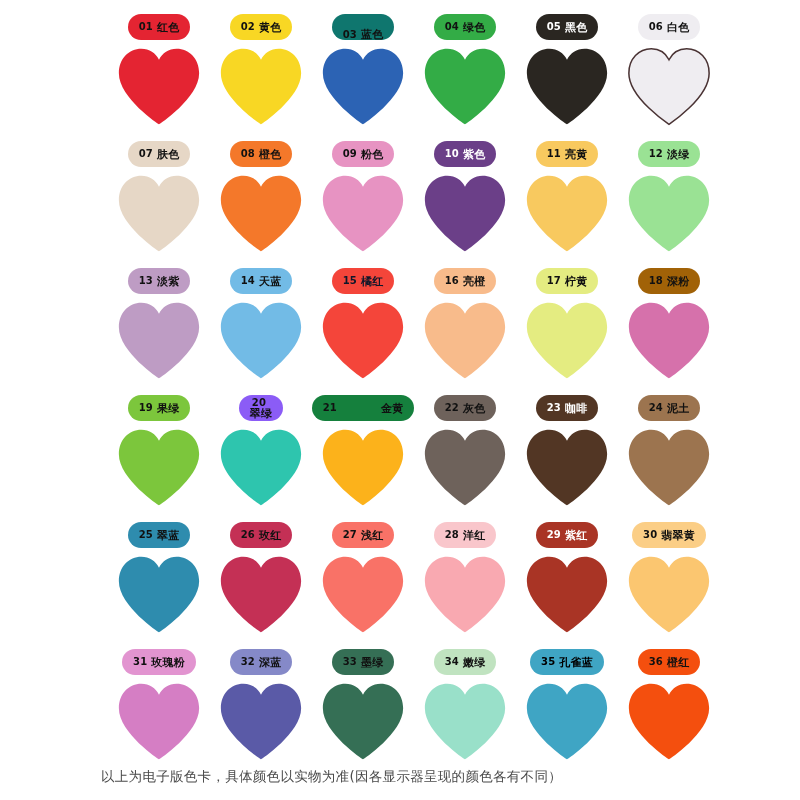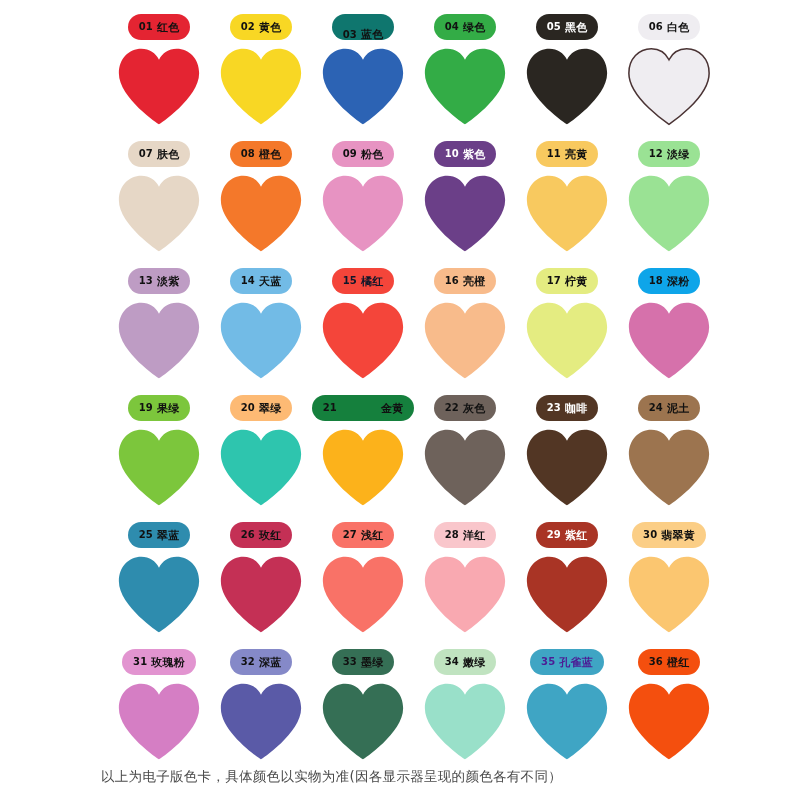--- a/index.html
+++ b/index.html
@@ -276,21 +276,21 @@
           <span class="num">17</span>
           <span class="nm">柠黄</span>
         </div>
         <div class="heart-wrap">
           <svg class="heart-svg" viewBox="0 0 96 90">
             <path d="M48 84 C48 84 6 56.5 6 30.5 C6 15.5 16.5 5 29.5 5 C38 5 44.5 9.5 48 16.5 C51.5 9.5 58 5 66.5 5 C79.5 5 90 15.5 90 30.5 C90 56.5 48 84 48 84 Z" fill="#E4EC81"></path>
           </svg>
         </div>
       </div>
       <div class="swatch">
-        <div class="pill" style="background: #0ea5e9; color: rgb(17, 17, 17);">
+        <div class="pill" style="background: #a16207; color: rgb(17, 17, 17);">
           <span class="num">18</span>
           <span class="nm">深粉</span>
         </div>
         <div class="heart-wrap">
           <svg class="heart-svg" viewBox="0 0 96 90">
             <path d="M48 84 C48 84 6 56.5 6 30.5 C6 15.5 16.5 5 29.5 5 C38 5 44.5 9.5 48 16.5 C51.5 9.5 58 5 66.5 5 C79.5 5 90 15.5 90 30.5 C90 56.5 48 84 48 84 Z" fill="#D671AB"></path>
           </svg>
         </div>
       </div>
       <div class="swatch">
@@ -298,21 +298,21 @@
           <span class="num">19</span>
           <span class="nm">果绿</span>
         </div>
         <div class="heart-wrap">
           <svg class="heart-svg" viewBox="0 0 96 90">
             <path d="M48 84 C48 84 6 56.5 6 30.5 C6 15.5 16.5 5 29.5 5 C38 5 44.5 9.5 48 16.5 C51.5 9.5 58 5 66.5 5 C79.5 5 90 15.5 90 30.5 C90 56.5 48 84 48 84 Z" fill="#7CC63C"></path>
           </svg>
         </div>
       </div>
       <div class="swatch">
-        <div class="pill" style="background: #fdba74; color: rgb(17, 17, 17);">
+        <div class="pill" style="background: #8b5cf6; color: rgb(17, 17, 17); flex-direction: column;">
           <span class="num">20</span>
           <span class="nm">翠绿</span>
         </div>
         <div class="heart-wrap">
           <svg class="heart-svg" viewBox="0 0 96 90">
             <path d="M48 84 C48 84 6 56.5 6 30.5 C6 15.5 16.5 5 29.5 5 C38 5 44.5 9.5 48 16.5 C51.5 9.5 58 5 66.5 5 C79.5 5 90 15.5 90 30.5 C90 56.5 48 84 48 84 Z" fill="#2EC5AE"></path>
           </svg>
         </div>
       </div>
       <div class="swatch">
@@ -463,21 +463,21 @@
           <span class="num">34</span>
           <span class="nm">嫩绿</span>
         </div>
         <div class="heart-wrap">
           <svg class="heart-svg" viewBox="0 0 96 90">
             <path d="M48 84 C48 84 6 56.5 6 30.5 C6 15.5 16.5 5 29.5 5 C38 5 44.5 9.5 48 16.5 C51.5 9.5 58 5 66.5 5 C79.5 5 90 15.5 90 30.5 C90 56.5 48 84 48 84 Z" fill="#99E0C9"></path>
           </svg>
         </div>
       </div>
       <div class="swatch">
-        <div class="pill" style="background: rgb(63, 165, 196); color: #4c1d95;">
+        <div class="pill" style="background: rgb(63, 165, 196); color: #000000;">
           <span class="num">35</span>
           <span class="nm">孔雀蓝</span>
         </div>
         <div class="heart-wrap">
           <svg class="heart-svg" viewBox="0 0 96 90">
             <path d="M48 84 C48 84 6 56.5 6 30.5 C6 15.5 16.5 5 29.5 5 C38 5 44.5 9.5 48 16.5 C51.5 9.5 58 5 66.5 5 C79.5 5 90 15.5 90 30.5 C90 56.5 48 84 48 84 Z" fill="#3FA5C4"></path>
           </svg>
         </div>
       </div>
       <div class="swatch">

